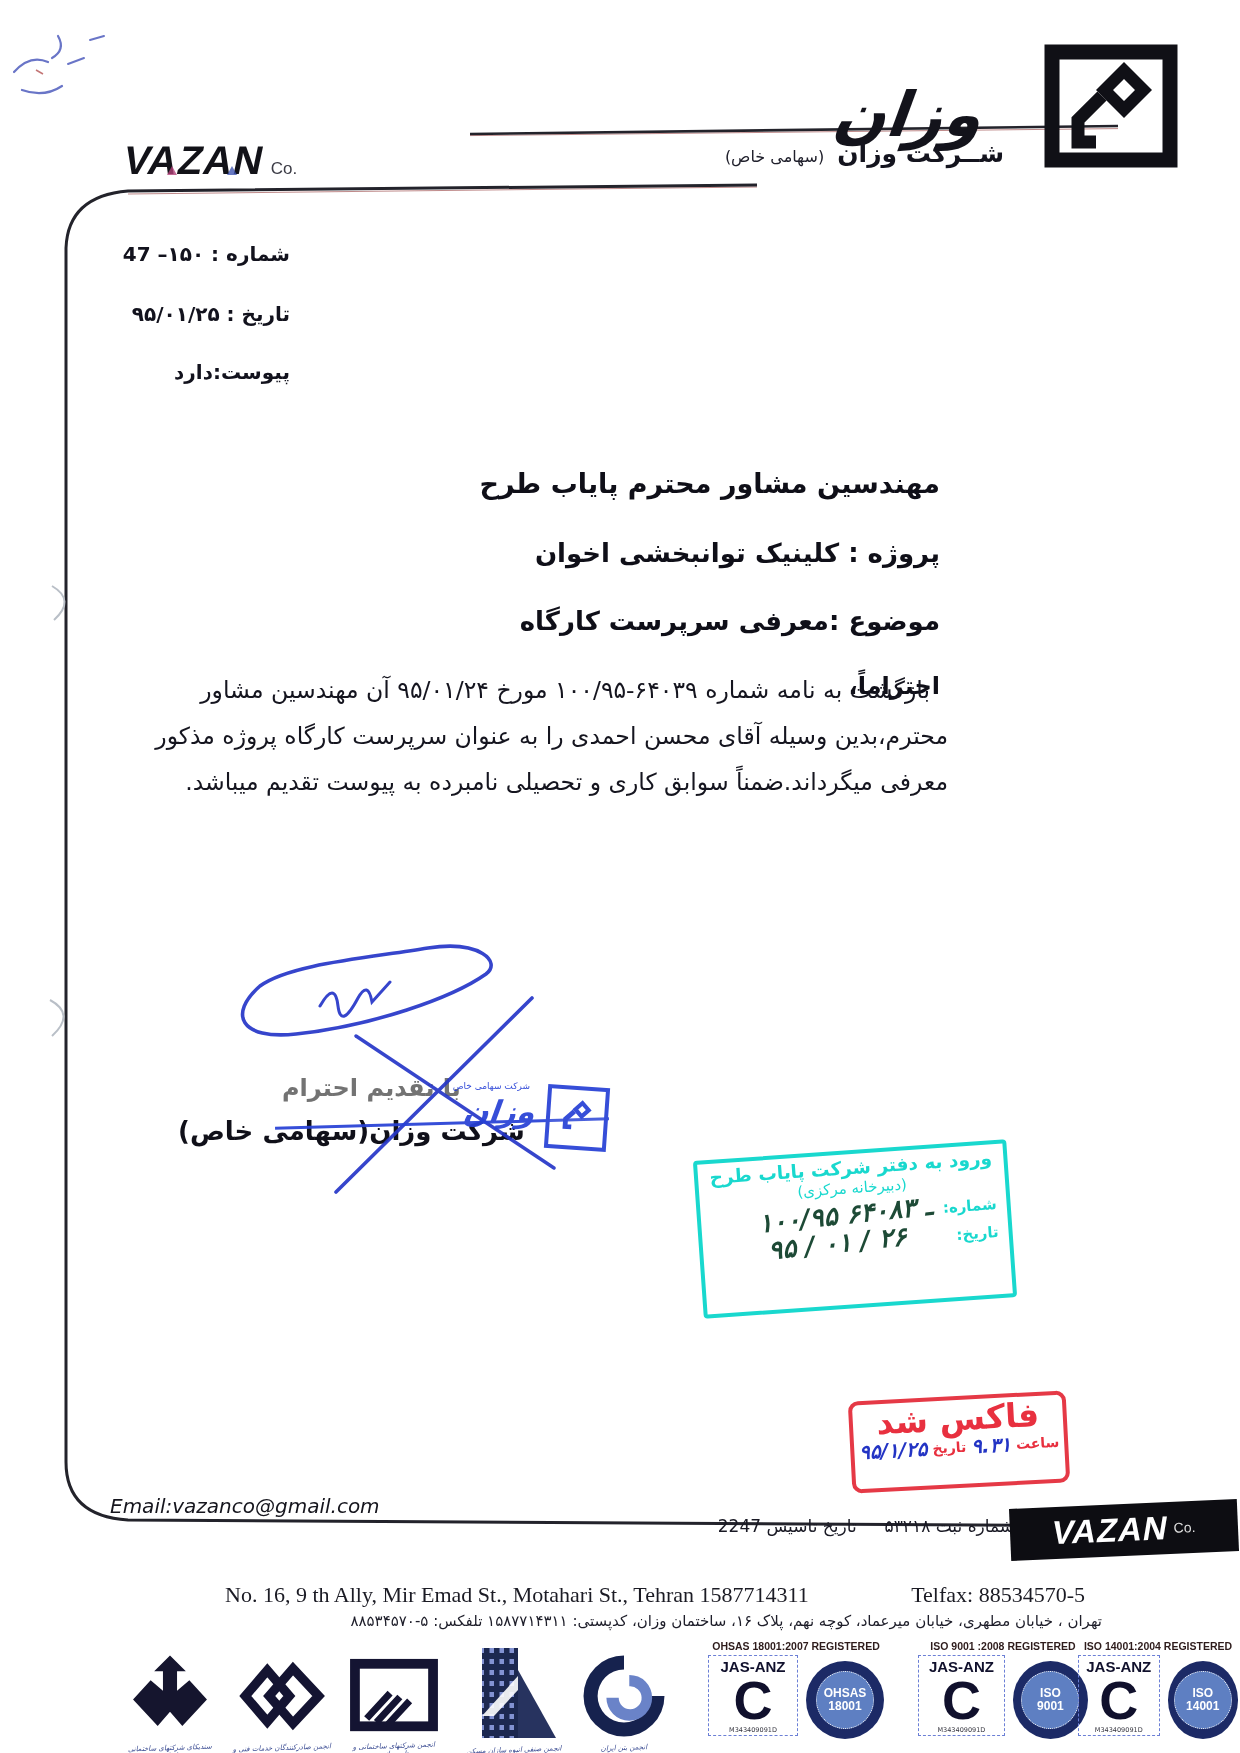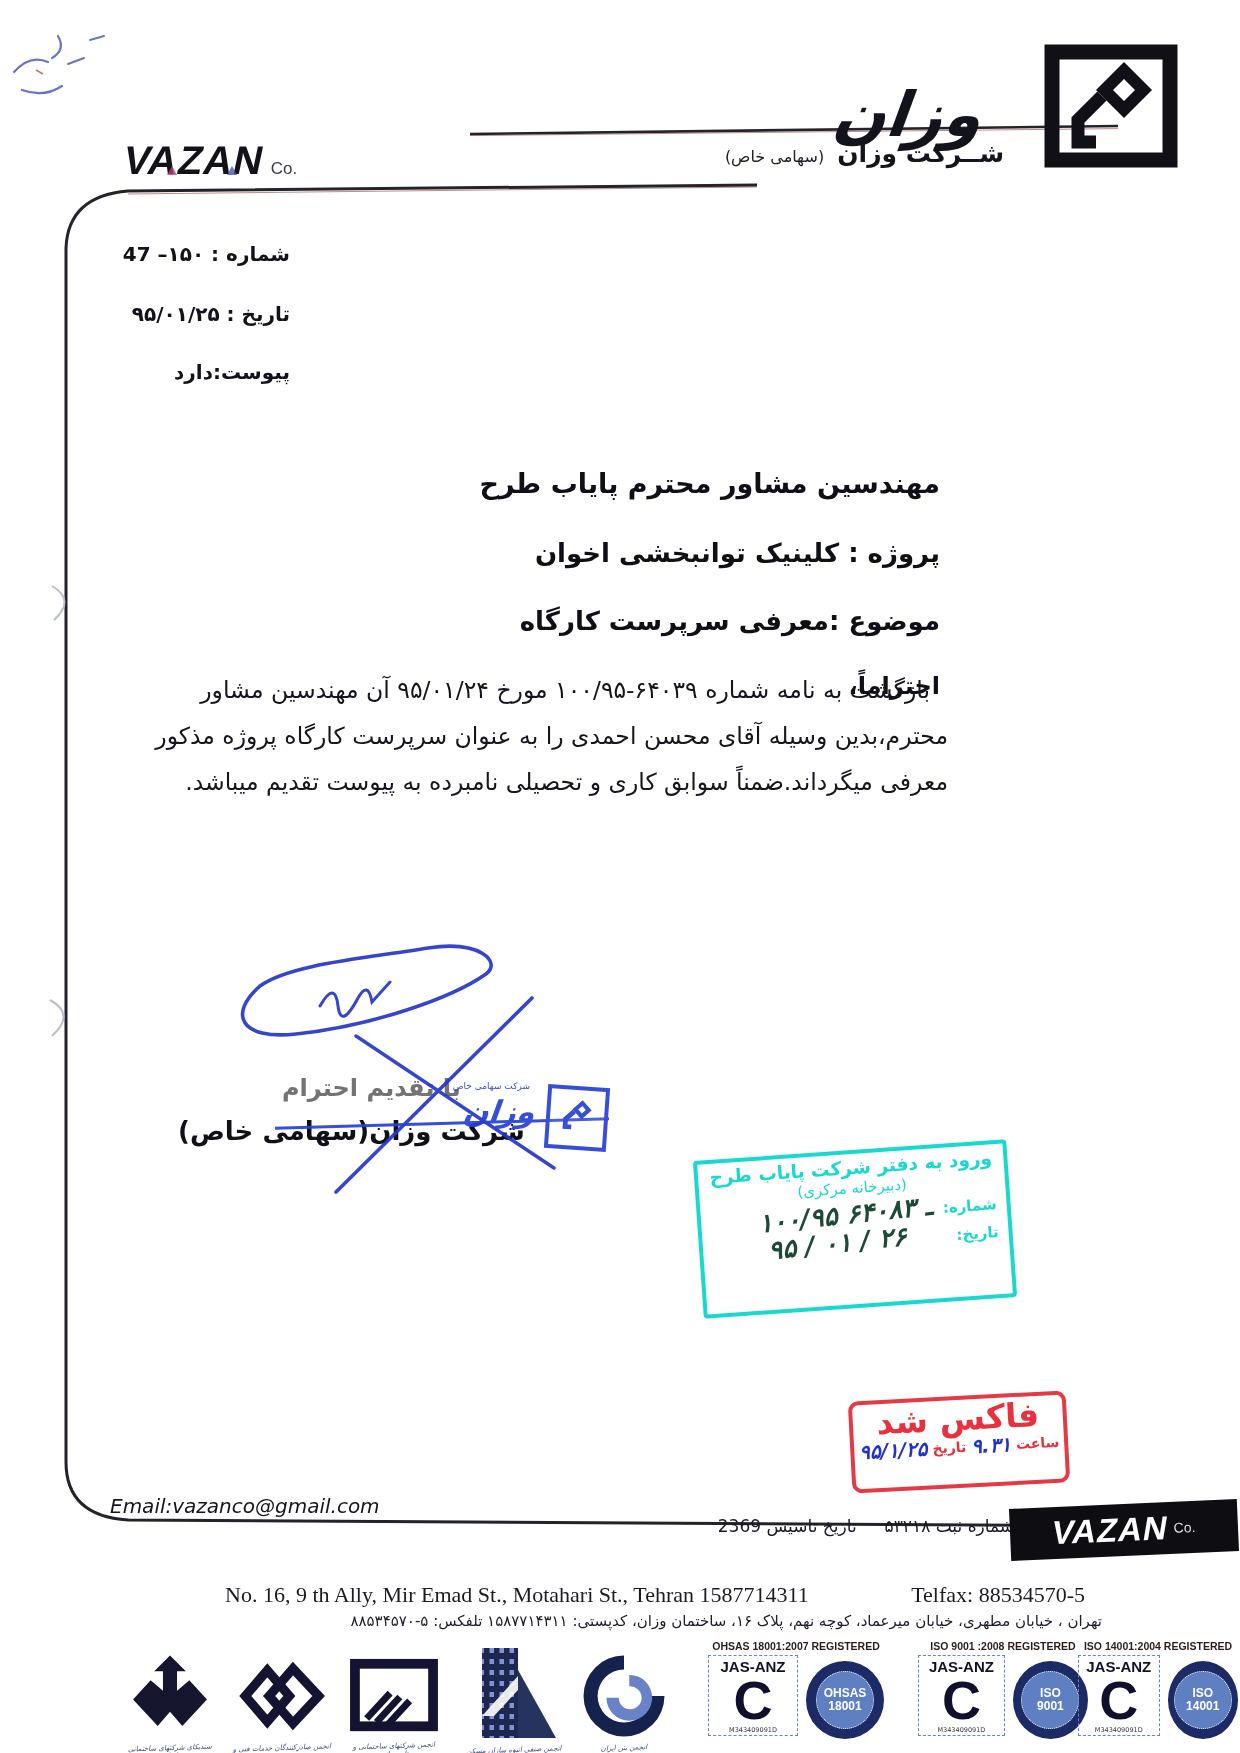--- a/index.html
+++ b/index.html
@@ -176,21 +176,21 @@
       <span class="fx-label">ساعت</span>
       <span class="fx-value">۹.۳۱</span>
       <span class="fx-label">تاریخ</span>
       <span class="fx-value">⁦۹۵/۱/۲۵⁩</span>
     </div>
   </div>
 
   <div class="abs email">Email:vazanco@gmail.com</div>
   <div class="abs fa reg-row">
     <span>شماره ثبت ۵۳۲۱۸</span>
-    <span>تاریخ تاسیس 2369</span>
+    <span>تاریخ تاسیس 2247</span>
   </div>
   <div class="abs vazan-bar">
     <span class="vz">VAZAN</span>
     <span class="co">Co.</span>
   </div>
   <div class="abs addr-en">
     <span>No. 16, 9 th Ally, Mir Emad St., Motahari St., Tehran 1587714311</span>
     <span>Telfax: 88534570-5</span>
   </div>
   <div class="abs addr-fa">تهران ، خیابان مطهری، خیابان میرعماد، کوچه نهم، پلاک ۱۶، ساختمان وزان، کدپستی: ۱۵۸۷۷۱۴۳۱۱   تلفکس: ⁦۸۸۵۳۴۵۷۰-۵⁩</div>

